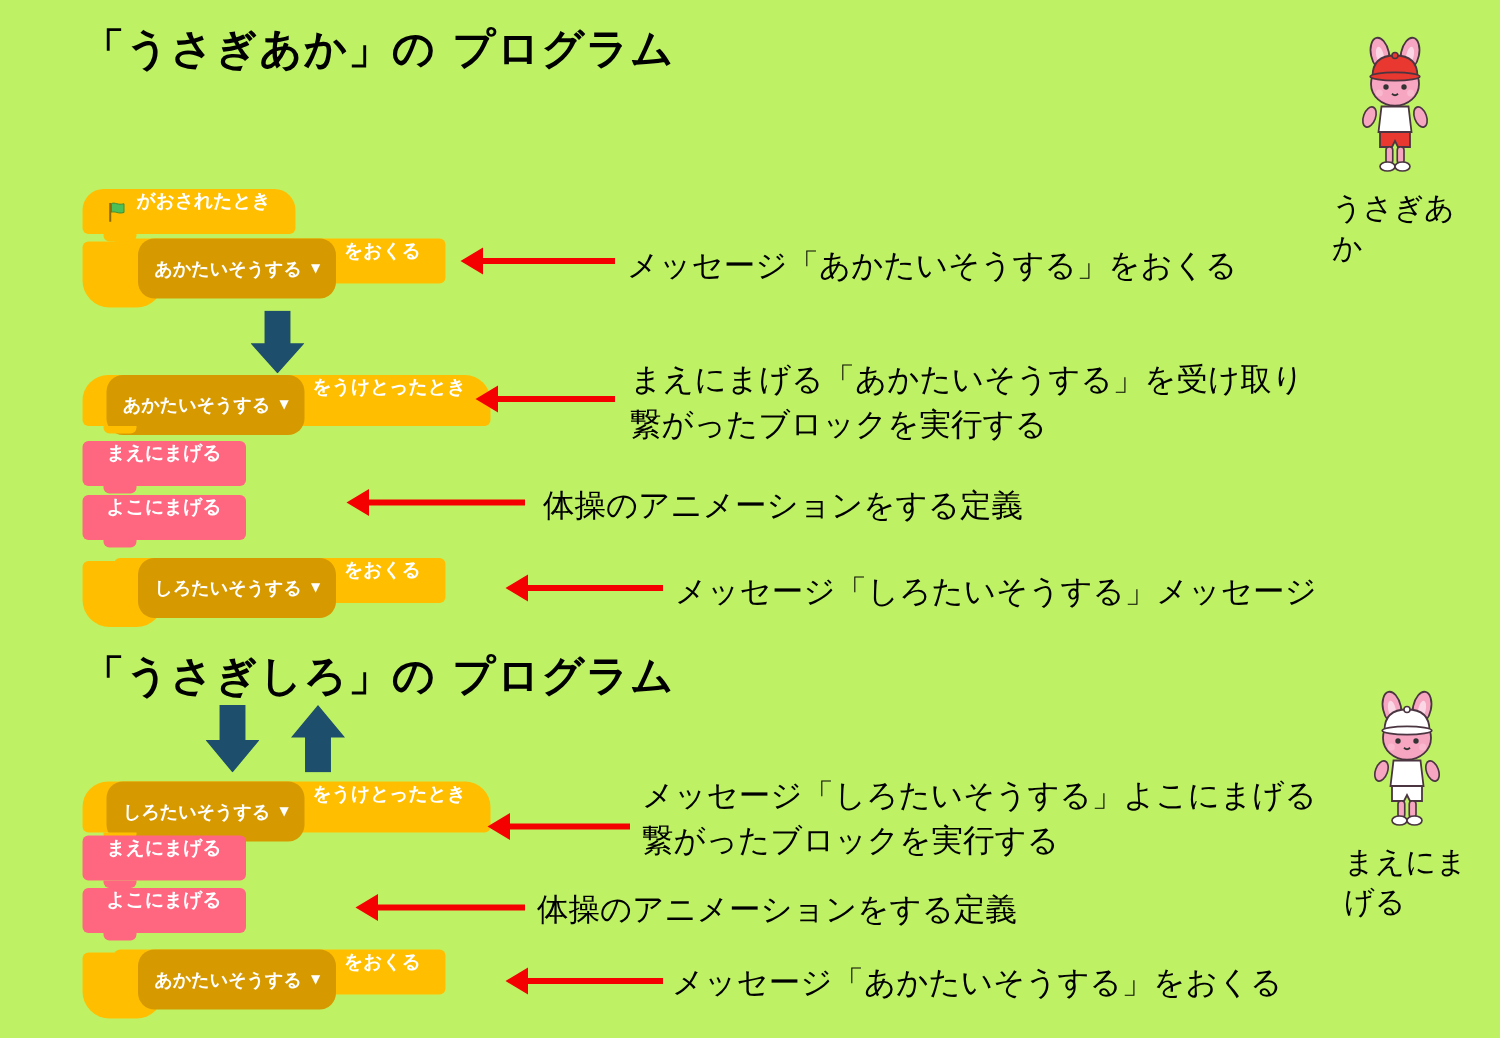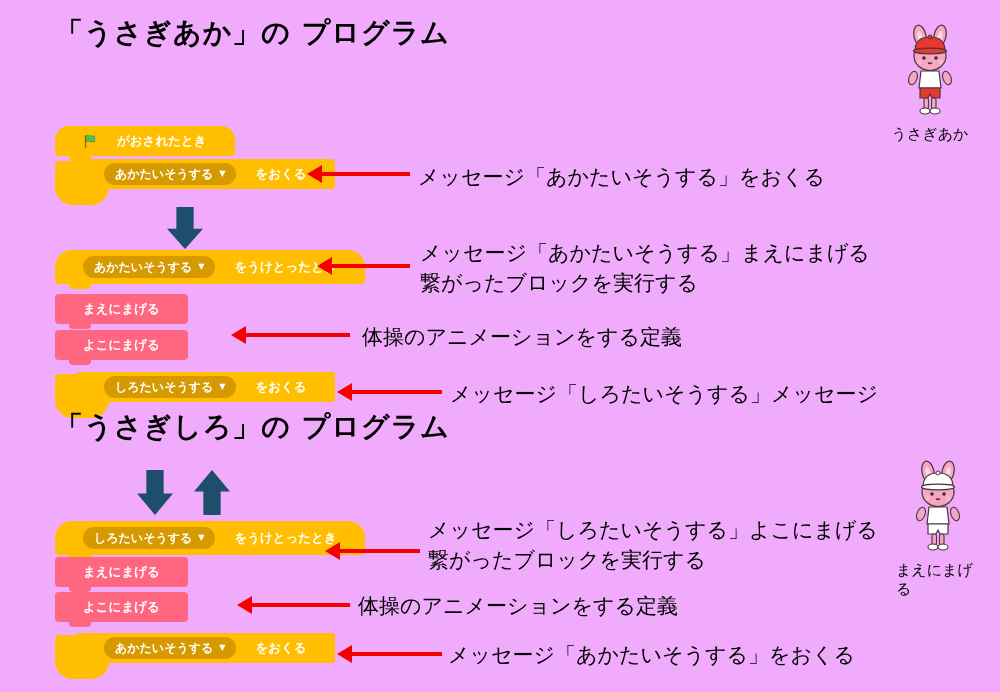--- a/index.html
+++ b/index.html
@@ -1,60 +1,60 @@
 <!DOCTYPE html>
 <html style="--block-yellow: #FFBF00; --block-yellow-dark: #D69A00; --block-pink: #FF6680; --block-text: #FFFFFF; --arrow-red: #F40000; --arrow-navy: #1D4E6B; --flag-green: #4CBF56; --rabbit-skin: #F7A6C1; --rabbit-red-accent: #E8382F; --rabbit-white-accent: #FFFFFF; --text: #000000;"><head>
 <meta charset="utf-8">
 <style>
   * { margin:0; padding:0; box-sizing:border-box; }
   html,body { background:#ffffff; }
   body { font-family:"DejaVu Sans","Liberation Sans",sans-serif; color:var(--text,#000); }
 
-  .canvas { position:relative; width:1000px; height:692px; background:#f0abfc; overflow:hidden; }
+  .canvas { position:relative; width:1000px; height:692px; background:#bef264; overflow:hidden; }
 
   .title { position:absolute; font-size:28px; font-weight:bold; color:var(--text,#000); letter-spacing:1px; }
   .subtitle { position:absolute; font-size:19px; color:var(--text,#000); }
   .annotation { position:absolute; font-size:21px; color:var(--text,#000); white-space:pre-line; line-height:1.45; }
 
   
-  .block { position:absolute; z-index:0; display:inline-flex; align-items:center; gap:19px;
+  .block { position:absolute; z-index:0; display:inline-flex; gap:5px;
            color:var(--block-text,#fff); font-size:12.5px; font-weight:600;
-           padding:0 28px; height:30px; white-space:nowrap; }
+           padding:0 16px; height:30px; white-space:nowrap; }
   .yellow { background:var(--block-yellow,#FFBF00); }
   .pink   { background:var(--block-pink,#FF6680); }
   .hat    { border-radius:17px 17px 4px 4px; height:34px; }
   .hat-small { border-radius:14px 14px 4px 4px; height:30px; }
   .stack  { border-radius:4px; }
   .bump::after { content:''; position:absolute; left:14px; bottom:-5px; width:22px; height:5px;
                  background:inherit; border-radius:0 0 4px 4px; }
   .tail::before { content:''; position:absolute; left:-21px; top:2px; width:54px; height:44px;
                   background:var(--block-yellow,#FFBF00); border-radius:4px 0 18px 18px; z-index:-1; }
 
-  .dropdown { display:inline-flex; align-items:center; gap:6px; height:22px; padding:0 11px;
+  .dropdown { display:inline-flex; align-items:center; gap:6px; height:40px; padding:0 11px;
               background:var(--block-yellow-dark,#D69A00); border-radius:11px;
               color:#fff; font-size:12px; font-weight:600; cursor:pointer; }
   .caret { font-size:8px; line-height:1; }
 
   .flag-wrap { display:inline-flex; align-items:center; }
 
   
   .red-arrow { position:absolute; height:4px; background:var(--arrow-red,#F40000); }
   .red-arrow::before { content:''; position:absolute; left:-15px; top:50%; transform:translateY(-50%);
                        width:0; height:0; border-top:9px solid transparent; border-bottom:9px solid transparent;
                        border-right:15px solid var(--arrow-red,#F40000); }
 
   .navy { position:absolute; background:var(--arrow-navy,#1D4E6B); }
   .navy.down { clip-path:polygon(26% 0, 74% 0, 74% 52%, 100% 52%, 50% 100%, 0 52%, 26% 52%); }
   .navy.up   { clip-path:polygon(50% 0, 100% 48%, 74% 48%, 74% 100%, 26% 100%, 26% 48%, 0 48%); }
 
   
   .character { position:absolute; display:flex; flex-direction:column; align-items:center; width:84px; }
   .char-red   { --cloth:var(--rabbit-red-accent,#E8382F); }
   .char-white { --cloth:var(--rabbit-white-accent,#FFFFFF); }
-  .char-label { font-size:15px; color:var(--text,#000); margin-top:5px; }
+  .char-label { font-size:20px; color:var(--text,#000); margin-top:5px; }
 </style>
 </head>
 <body>
 
 <div class="canvas">
 
   <div class="title" style="left:55px; top:14px;">「うさぎあか」の プログラム</div>
 
   <div class="character char-red" style="left:888px; top:24px;">
     <svg width="64" height="96" viewBox="0 0 64 96">
@@ -123,30 +123,30 @@
 
   <div class="block yellow stack tail" style="left:76px; top:372px;">
     <span class="dropdown">
       <span>しろたいそうする</span>
       <span class="caret">▼</span>
     </span>
     <span>をおくる</span>
   </div>
 
   <div class="red-arrow" style="left:332px; top:264px; width:78px;"></div>
-  <div class="annotation" style="left:420px; top:238px;">メッセージ「あかたいそうする」まえにまげる
+  <div class="annotation" style="left:420px; top:238px;">まえにまげる「あかたいそうする」を受け取り
 繋がったブロックを実行する</div>
 
   <div class="red-arrow" style="left:246px; top:333px; width:104px;"></div>
   <div class="annotation" style="left:362px; top:322px;">体操のアニメーションをする定義</div>
 
   <div class="red-arrow" style="left:352px; top:390px; width:90px;"></div>
   <div class="annotation" style="left:450px; top:379px;">メッセージ「しろたいそうする」メッセージ</div>
 
-  <div class="title" style="left:55px; top:408px;">「うさぎしろ」の プログラム</div>
+  <div class="title" style="left:55px; top:432px;">「うさぎしろ」の プログラム</div>
 
   <div class="navy down" style="left:137px; top:470px; width:36px; height:45px;"></div>
   <div class="navy up" style="left:194px; top:470px; width:36px; height:45px;"></div>
 
   <div class="character char-white" style="left:896px; top:460px;">
     <svg width="64" height="96" viewBox="0 0 64 96">
       <ellipse cx="22" cy="12" rx="6" ry="11" transform="rotate(-12 22 12)" style="fill:var(--rabbit-skin,#F7A6C1);stroke:#4a3540;stroke-width:1.2"></ellipse>
       <ellipse cx="42" cy="12" rx="6" ry="11" transform="rotate(12 42 12)" style="fill:var(--rabbit-skin,#F7A6C1);stroke:#4a3540;stroke-width:1.2"></ellipse>
       <ellipse cx="22" cy="13" rx="2.5" ry="6" transform="rotate(-12 22 13)" style="fill:#fbd7e6"></ellipse>
       <ellipse cx="42" cy="13" rx="2.5" ry="6" transform="rotate(12 42 13)" style="fill:#fbd7e6"></ellipse>

